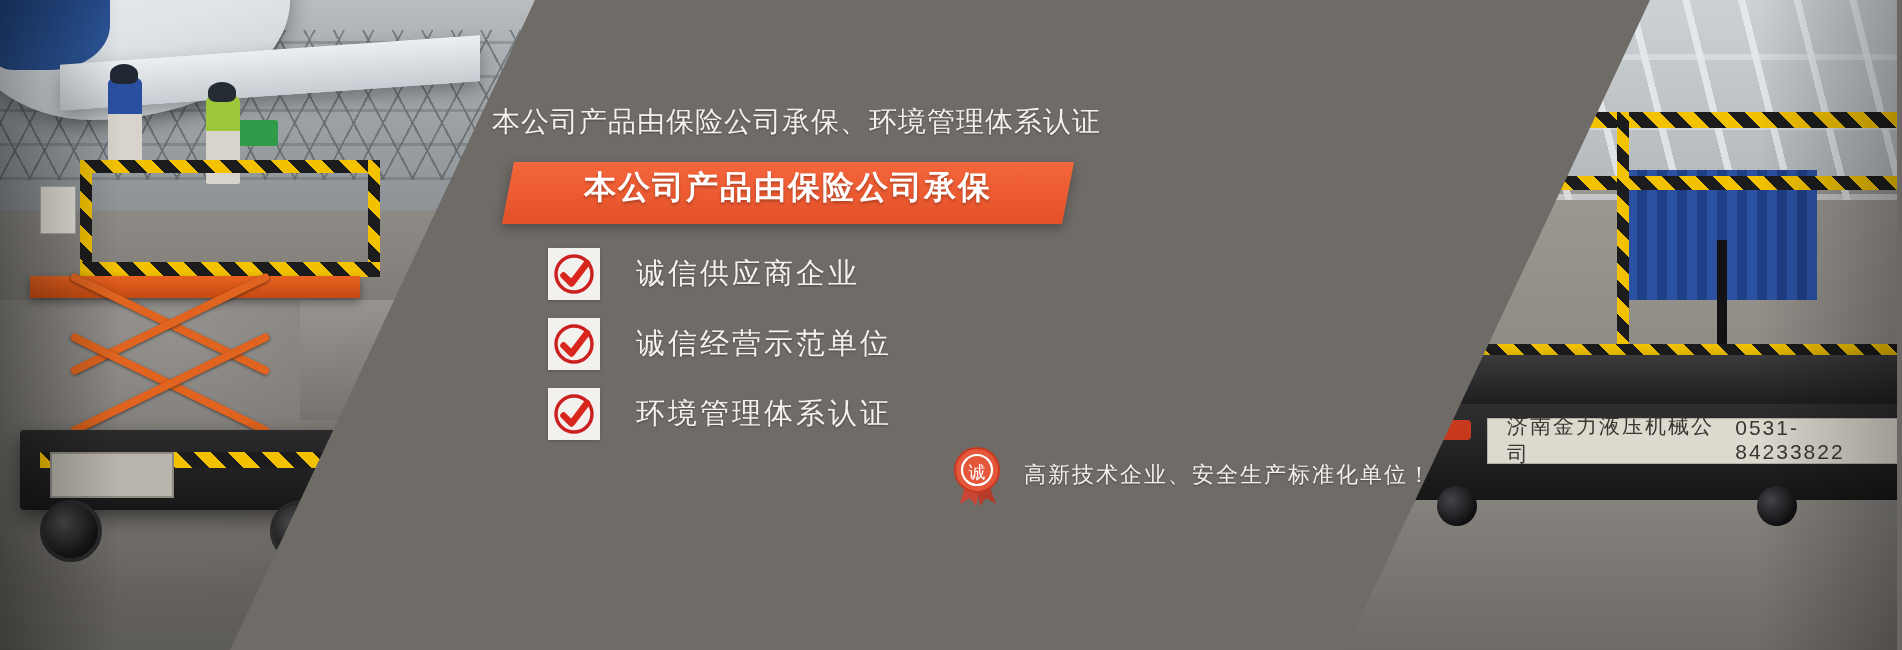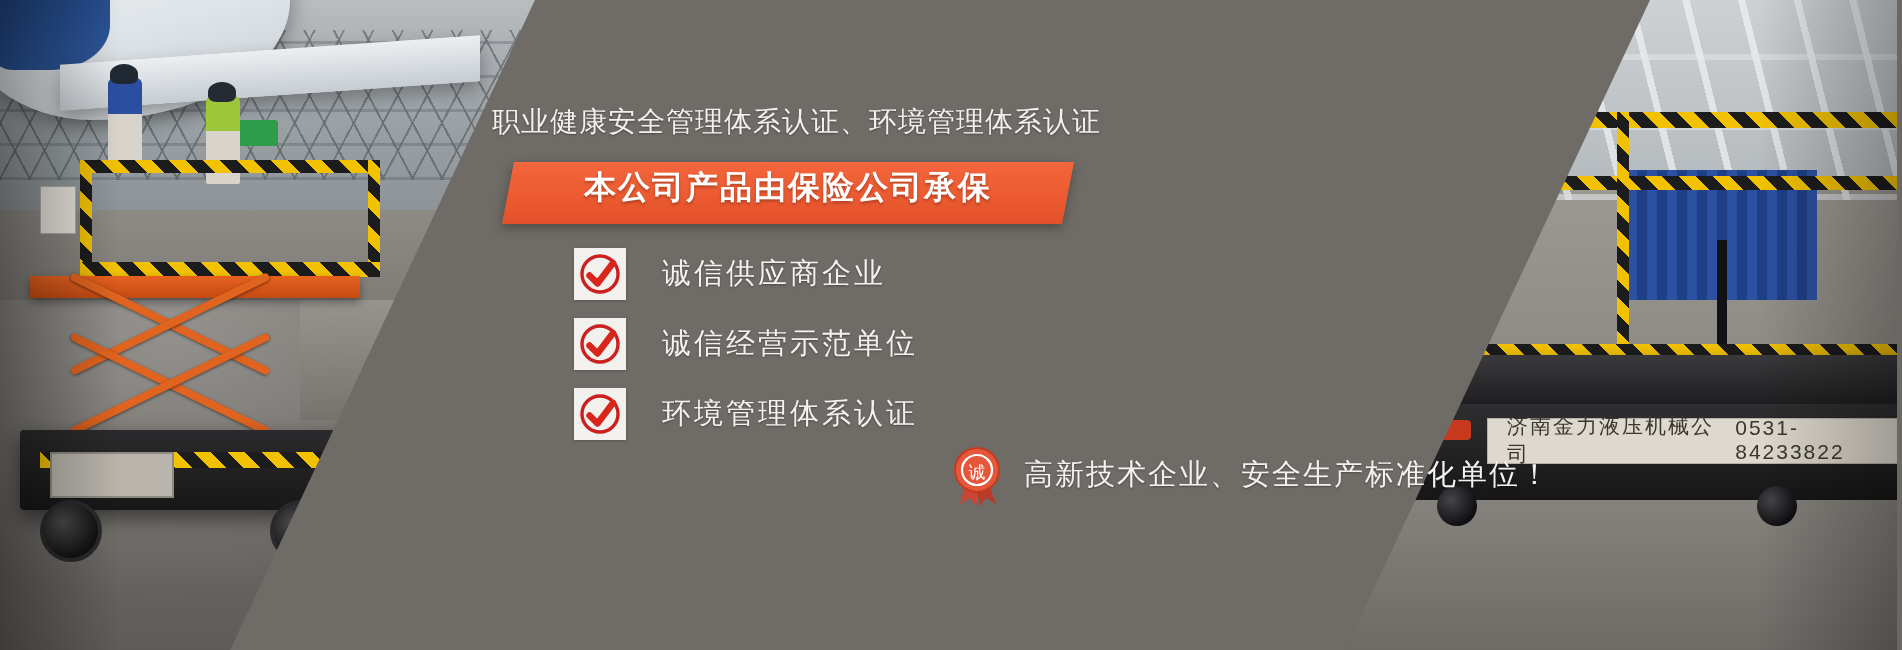--- a/index.html
+++ b/index.html
@@ -144,37 +144,37 @@
     box-shadow:0 4px 12px rgba(0,0,0,.3);
   }
   #insurance-text{
     position:absolute;left:28px;top:162px;width:560px;height:51px;
     display:flex;align-items:center;justify-content:center;
     color:#ffffff;font-size:32px;font-weight:bold;letter-spacing:2px;
     text-shadow:0 2px 3px rgba(0,0,0,.28);white-space:nowrap;
   }
 
   
-  #check-list{position:absolute;left:94px;top:240px;width:760px;}
+  #check-list{position:absolute;left:68px;top:240px;width:760px;}
   .check-row{display:flex;align-items:center;height:68px;margin-bottom:2px;}
   .check-ico{
     width:52px;height:52px;background:#f3f1ee;flex:0 0 52px;
     display:flex;align-items:center;justify-content:center;
     box-shadow:0 1px 3px rgba(0,0,0,.2);
   }
   .check-ico svg{display:block;}
   .check-label{
     margin-left:36px;color:#f3f2f0;font-size:29px;letter-spacing:3px;
     text-shadow:0 1px 2px rgba(0,0,0,.35);white-space:nowrap;
   }
 
   
   #badge-row{position:absolute;left:460px;top:438px;display:flex;align-items:center;}
   #badge-ico{width:74px;height:74px;flex:0 0 74px;display:flex;align-items:center;justify-content:center;}
-  #badge-label{margin-left:10px;color:#f3f2f0;font-size:29px;letter-spacing:2px;
+  #badge-label{margin-left:10px;color:#f3f2f0;font-size:22px;letter-spacing:2px;
     text-shadow:0 1px 2px rgba(0,0,0,.35);white-space:nowrap;}
 
   .nosel{user-select:none;}
 </style>
 </head>
 <body>
 
 <div id="banner">
 
   <div class="photo nosel" id="photo-left">
@@ -236,21 +236,21 @@
     <div class="pr-wheel" id="prw2"></div>
     <div id="pr-darkR"></div>
   </div>
 
   <div id="center-panel">
     <div id="center-inner"></div>
   </div>
 
   <div id="content">
 
-    <div class="hl" id="head-line2">职业健康安全管理体系认证、环境管理体系认证</div>
+    <div class="hl" id="head-line2">本公司产品由保险公司承保、环境管理体系认证</div>
 
     <div id="insurance-banner"></div>
     <div id="insurance-text">本公司产品由保险公司承保</div>
 
     <div id="check-list">
 
       <div class="check-row">
         <span class="check-ico">
           <svg width="46" height="46" viewBox="0 0 46 46" aria-hidden="true">
             <circle cx="23" cy="23" r="18" fill="none" stroke="#cc1f20" stroke-width="3.4"></circle>

